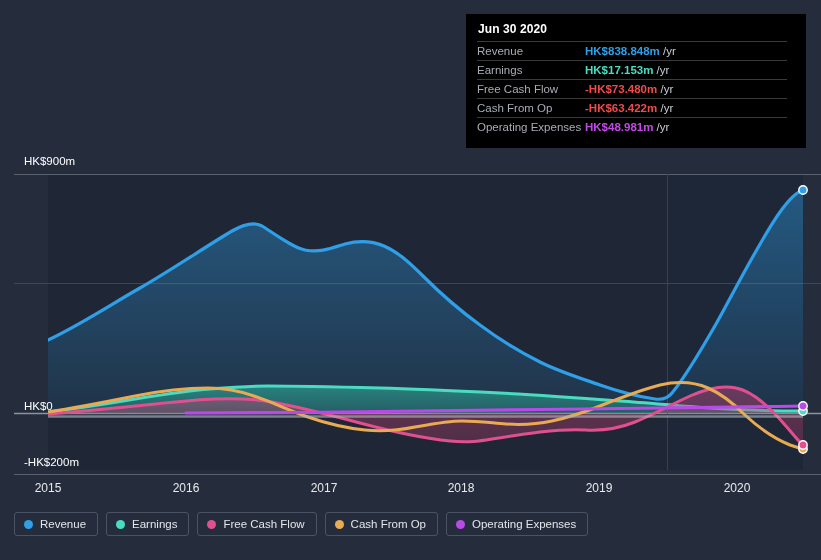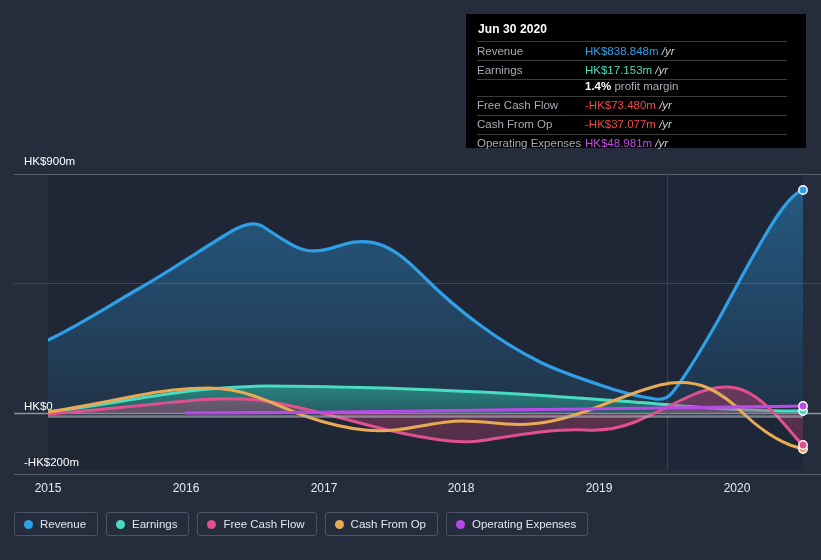--- a/index.html
+++ b/index.html
@@ -43,22 +43,22 @@
   .tt-table{width:100%;border-collapse:collapse;}
   .tt-table tr{border-top:1px solid #3a3a3a;}
   .tt-table td{
     padding:2.5px 0 2.5px 0;
     vertical-align:baseline;
     font-size:11.5px;
     line-height:13px;
   }
   .tt-k{color:#a8adb5;white-space:nowrap;width:108px;}
   .tt-v{color:#ffffff;white-space:nowrap;}
-  .tt-v b{font-weight:normal;}
-  .tt-unit{color:#c9ced6;font-weight:normal;font-style:italic;}
+  .tt-v b{font-weight:bold;}
+  .tt-unit{color:#c9ced6;font-weight:normal;}
   .tt-sub td{border-top:none;padding-top:0;}
   .tt-margin b{color:#ffffff;font-weight:bold;}
   .tt-margin span{color:#a8adb5;}
 
   
   .legend{
     position:absolute;left:14px;top:512px;
     display:flex;gap:8px;align-items:center;
   }
   .legend-item{
@@ -177,31 +177,27 @@
     <table class="tt-table">
       <tbody>
           <tr>
         <td class="tt-k">Revenue</td>
         <td class="tt-v"><b style="color:#2f9fe8">HK$838.848m</b> <span class="tt-unit">/yr</span></td>
       </tr>
       <tr>
         <td class="tt-k">Earnings</td>
         <td class="tt-v"><b style="color:#4adcc0">HK$17.153m</b> <span class="tt-unit">/yr</span></td>
       </tr>
-      <tr class="tt-sub">
-        <td class="tt-k"></td>
-        <td class="tt-v tt-margin"><b>1.4%</b> <span>profit margin</span></td>
-      </tr>
       <tr>
         <td class="tt-k">Free Cash Flow</td>
         <td class="tt-v"><b style="color:#ef4b4b">-HK$73.480m</b> <span class="tt-unit">/yr</span></td>
       </tr>
       <tr>
         <td class="tt-k">Cash From Op</td>
-        <td class="tt-v"><b style="color:#ef4b4b">-HK$37.077m</b> <span class="tt-unit">/yr</span></td>
+        <td class="tt-v"><b style="color:#ef4b4b">-HK$63.422m</b> <span class="tt-unit">/yr</span></td>
       </tr>
       <tr>
         <td class="tt-k">Operating Expenses</td>
         <td class="tt-v"><b style="color:#c44ae8">HK$48.981m</b> <span class="tt-unit">/yr</span></td>
       </tr>
     </tbody>
       </table>
   </div>
 
   <div class="legend">

